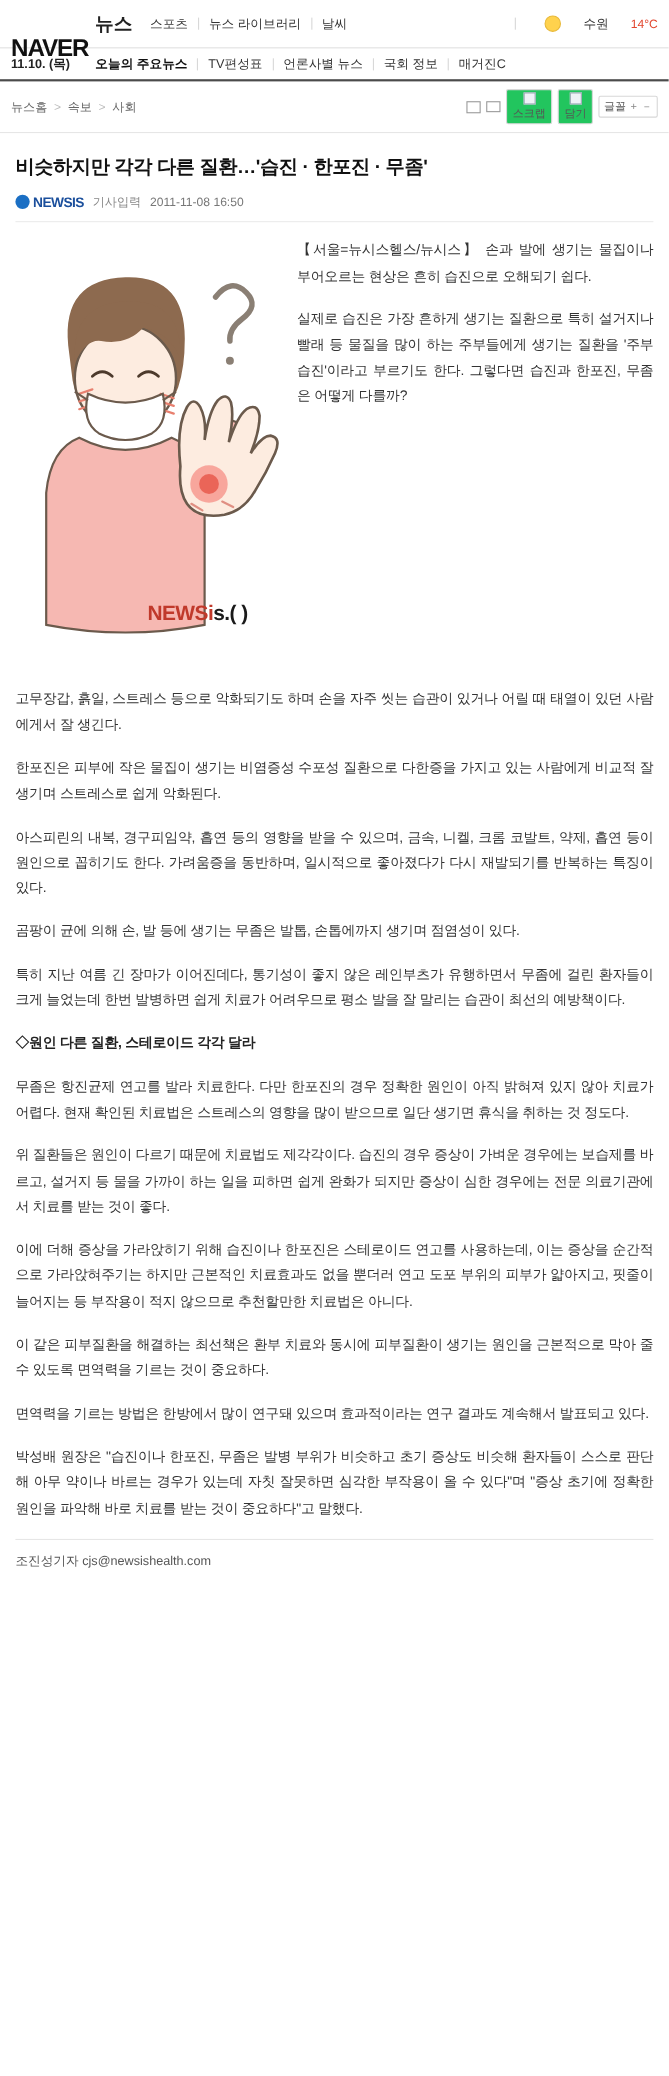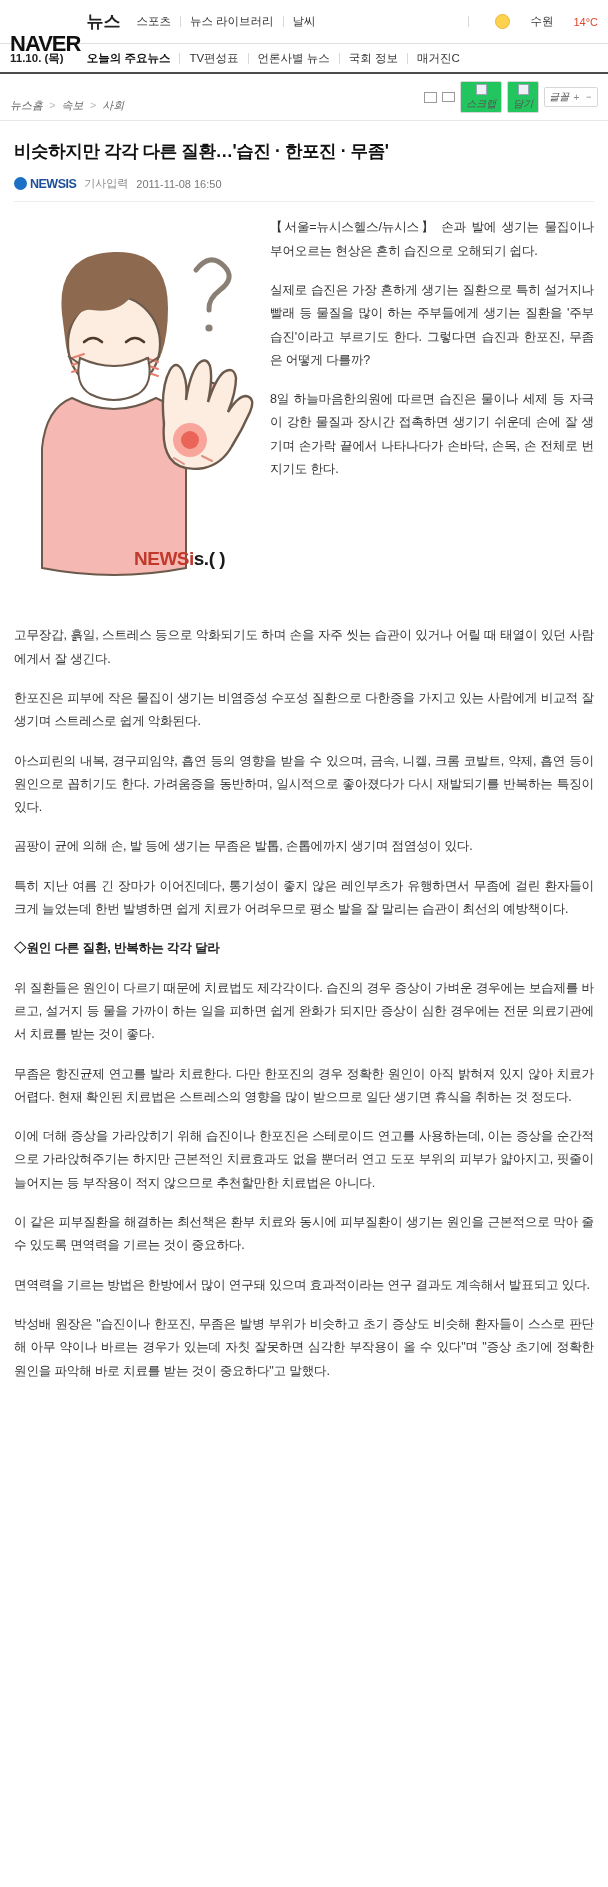--- a/index.html
+++ b/index.html
@@ -96,26 +96,25 @@
   }
   .vbar {
     width: 1px;
     height: 11px;
     background: #d8d8d8;
   }
 
   
   .crumbrow {
     display: flex;
-    align-items: flex-end;
+    align-items: center;
     padding: 7px 10px;
     border-bottom: 1px solid #e6e6e6;
     font-size: 11px;
     color: #666;
-    font-style: italic;
   }
   .crumbrow .crumbs span { color: #666; }
   .crumbrow .crumbs .sep { color: #bbb; margin: 0 3px; }
   .crumb-tools {
     margin-left: auto;
     display: flex;
     align-items: center;
     gap: 5px;
   }
   .tool-btn {
@@ -370,33 +369,33 @@
               <path d="M188 238 l10 5"></path>
           </g>
         </svg>
         <div class="newsis-mark">
           <span>NEWSi</span><span class="blk">s.( )</span>
         </div>
       </div>
 
       <p>【서울=뉴시스헬스/뉴시스】 손과 발에 생기는 물집이나 부어오르는 현상은 흔히 습진으로 오해되기 쉽다.</p>
       <p>실제로 습진은 가장 흔하게 생기는 질환으로 특히 설거지나 빨래 등 물질을 많이 하는 주부들에게 생기는 질환을 '주부습진'이라고 부르기도 한다. 그렇다면 습진과 한포진, 무좀은 어떻게 다를까?</p>
-      <p>8일 하늘마음한의원에 따르면 습진은 물이나 세제 등 자극이 강한 물질과 장시간 접촉하면 생기기 쉬운데 손에 잘 생기며 손가락 끝에서 나타나다가 손바닥, 손목, 손 전체로 번지기도 한다.</p>
     </div>
 
     <p>고무장갑, 흙일, 스트레스 등으로 악화되기도 하며 손을 자주 씻는 습관이 있거나 어릴 때 태열이 있던 사람에게서 잘 생긴다.</p>
     <p>한포진은 피부에 작은 물집이 생기는 비염증성 수포성 질환으로 다한증을 가지고 있는 사람에게 비교적 잘 생기며 스트레스로 쉽게 악화된다.</p>
     <p>아스피린의 내복, 경구피임약, 흡연 등의 영향을 받을 수 있으며, 금속, 니켈, 크롬 코발트, 약제, 흡연 등이 원인으로 꼽히기도 한다. 가려움증을 동반하며, 일시적으로 좋아졌다가 다시 재발되기를 반복하는 특징이 있다.</p>
     <p>곰팡이 균에 의해 손, 발 등에 생기는 무좀은 발톱, 손톱에까지 생기며 점염성이 있다.</p>
     <p>특히 지난 여름 긴 장마가 이어진데다, 통기성이 좋지 않은 레인부츠가 유행하면서 무좀에 걸린 환자들이 크게 늘었는데 한번 발병하면 쉽게 치료가 어려우므로 평소 발을 잘 말리는 습관이 최선의 예방책이다.</p>
 
-    <p class="subhead">◇원인 다른 질환, 반복하는 각각 달라</p>
-
+    <p class="subhead">◇원인 다른 질환, 스테로이드 각각 달라</p>
+
+    <p>무좀은 항진균제 연고를 발라 치료한다. 다만 한포진의 경우 정확한 원인이 아직 밝혀져 있지 않아 치료가 어렵다. 현재 확인된 치료법은 스트레스의 영향을 많이 받으므로 일단 생기면 휴식을 취하는 것 정도다.</p>
     <p>위 질환들은 원인이 다르기 때문에 치료법도 제각각이다. 습진의 경우 증상이 가벼운 경우에는 보습제를 바르고, 설거지 등 물을 가까이 하는 일을 피하면 쉽게 완화가 되지만 증상이 심한 경우에는 전문 의료기관에서 치료를 받는 것이 좋다.</p>
-    <p>무좀은 항진균제 연고를 발라 치료한다. 다만 한포진의 경우 정확한 원인이 아직 밝혀져 있지 않아 치료가 어렵다. 현재 확인된 치료법은 스트레스의 영향을 많이 받으므로 일단 생기면 휴식을 취하는 것 정도다.</p>
     <p>이에 더해 증상을 가라앉히기 위해 습진이나 한포진은 스테로이드 연고를 사용하는데, 이는 증상을 순간적으로 가라앉혀주기는 하지만 근본적인 치료효과도 없을 뿐더러 연고 도포 부위의 피부가 얇아지고, 핏줄이 늘어지는 등 부작용이 적지 않으므로 추천할만한 치료법은 아니다.</p>
     <p>이 같은 피부질환을 해결하는 최선책은 환부 치료와 동시에 피부질환이 생기는 원인을 근본적으로 막아 줄 수 있도록 면역력을 기르는 것이 중요하다.</p>
     <p>면역력을 기르는 방법은 한방에서 많이 연구돼 있으며 효과적이라는 연구 결과도 계속해서 발표되고 있다.</p>
     <p>박성배 원장은 "습진이나 한포진, 무좀은 발병 부위가 비슷하고 초기 증상도 비슷해 환자들이 스스로 판단해 아무 약이나 바르는 경우가 있는데 자칫 잘못하면 심각한 부작용이 올 수 있다"며 "증상 초기에 정확한 원인을 파악해 바로 치료를 받는 것이 중요하다"고 말했다.</p>
   </div>
 
+  <div class="footer-mail">조진성기자 cjs@newsishealth.com</div>
 
 </div>
 
 </body></html>

